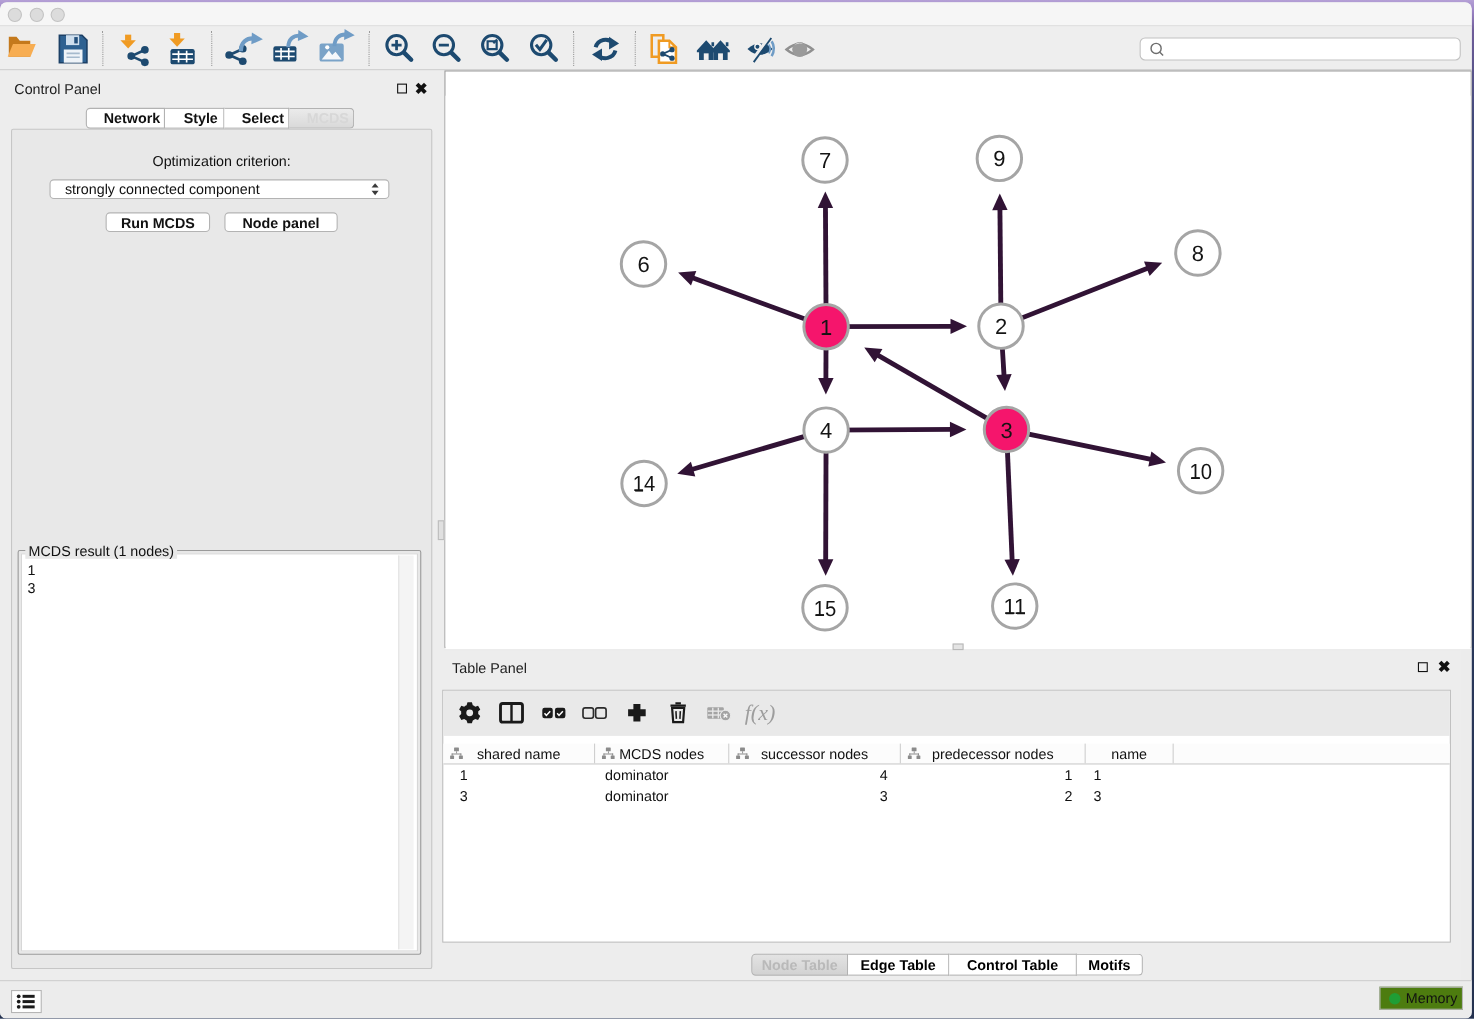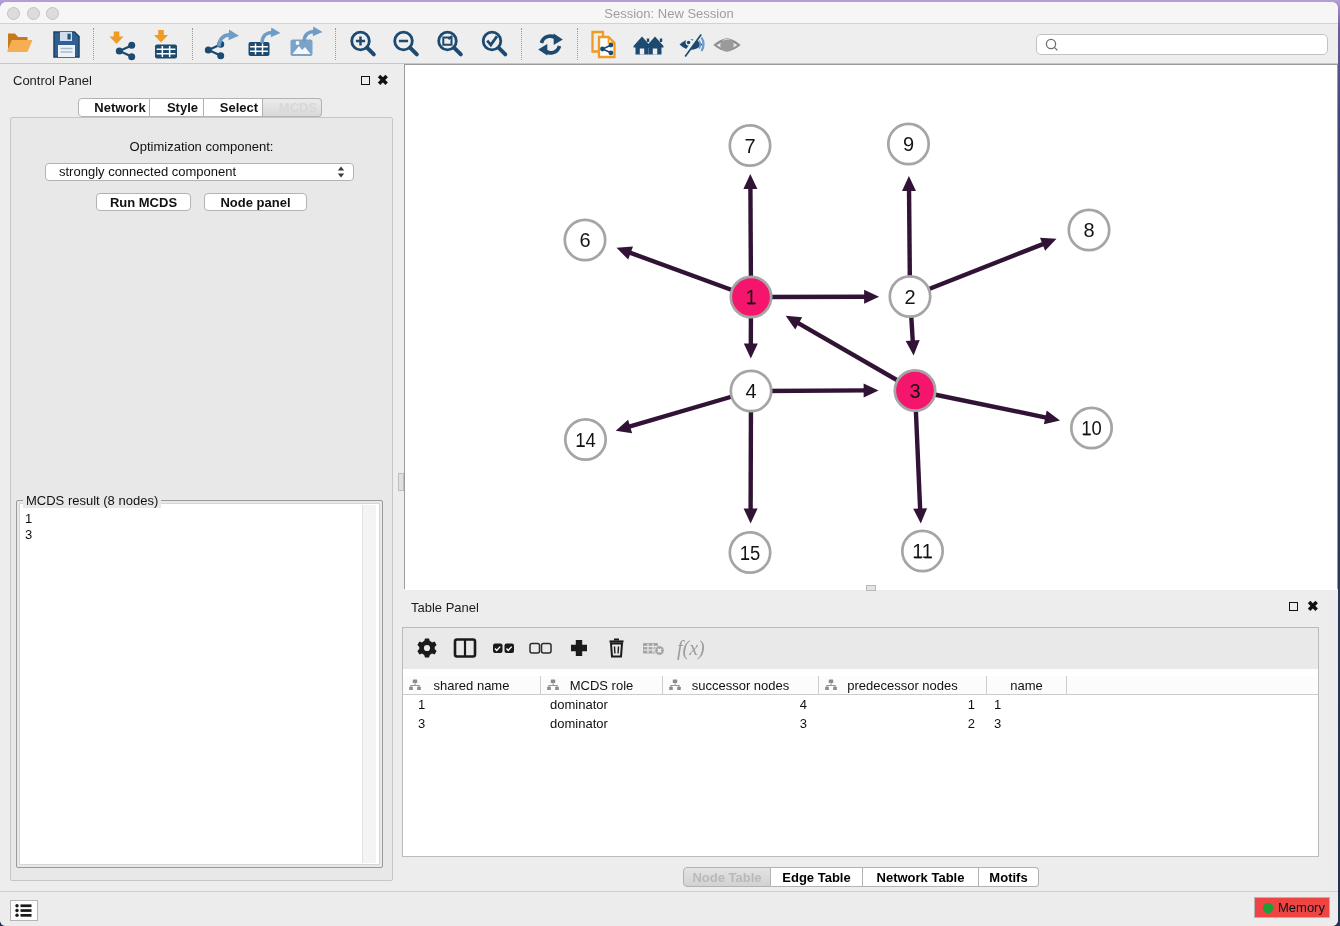--- a/index.html
+++ b/index.html
@@ -43,31 +43,30 @@
   #ttoolbar { position:absolute; left:0; top:0; width:100%; height:41px; background:#e9e9e9; }
   #thead { position:absolute; left:0; top:48px; width:100%; height:19px; background:#fcfcfc; border-bottom:1px solid #cccccc; font-size:13px; color:#111; }
   .thcell { position:absolute; top:0; height:18px; border-right:1px solid #cfcfcf; display:flex; align-items:center; justify-content:center; }
   .trow { position:absolute; font-size:13px; color:#111; height:19px; line-height:19px; }
   
   #ftabs { position:absolute; left:288px; top:276px; height:20px; display:flex; font-size:13px;justify-content:space-between; }
   #ftabs .tab { border:1px solid #b2b2b2; border-left:none; background:#fff; display:flex; align-items:center; justify-content:center; font-weight:bold; }
   
   #statusbar { position:absolute; left:0; top:889px; width:1338px; height:35px; background:#ececec; border-top:1px solid #cfcfcf; }
   #listbtn { position:absolute; left:10px; top:8px; width:28px; height:21px; background:#fdfdfd; border:1px solid #b5b5b5; }
-  #membtn { position:absolute; left:1254px; top:5px; width:76px; height:21px; background:#ef4444; border:1px solid #b5b5b5; font-size:13px; color:#111; }
+  #membtn { position:absolute; left:1254px; top:5px; width:76px; height:21px; background:#4d7c0f; border:1px solid #b5b5b5; font-size:13px; color:#111; }
 </style>
 </head>
 <body>
 <div id="desktop"></div>
 <div id="win">
   <div id="titlebar">
     <div class="tl" style="left:7px;"></div>
     <div class="tl" style="left:27px;"></div>
     <div class="tl" style="left:46px;"></div>
-    <div id="wtitle">Session: New Session</div>
   </div>
   <div id="toolbar">
     <div class="tsep" style="left:93px;"></div>
     <div class="tsep" style="left:192px;"></div>
     <div class="tsep" style="left:335px;"></div>
     <div class="tsep" style="left:521px;"></div>
     <div class="tsep" style="left:577px;"></div>
     <div id="tbicons" style="position:absolute;left:0;top:0;"><svg width="1030" height="39" viewBox="0 0 1030 39">
 <g transform="translate(21,20.5)">
             <path d="M-13,-11 h7 l3,3.5 h9.5 v14.5 h-19.5 z" fill="#c4791c"></path>
@@ -221,36 +220,36 @@
     <div class="hdr">Control Panel</div>
     <div class="flt" style="left:361px;"></div>
     <div class="clx" style="left:377px;">✖</div>
     <div class="tabrow" style="left:78px; top:34px;">
       <div class="tab" style="width:72px; border-left:1px solid #b2b2b2; border-radius:4px 0 0 4px;">Network</div>
       <div class="tab" style="width:54px;">Style</div>
       <div class="tab" style="width:59px;">Select</div>
       <div class="tab" style="width:59px; background:linear-gradient(180deg,#ebebeb,#d9d9d9); color:#d7d7d7; border-radius:0 4px 4px 0;">MCDS</div>
     </div>
     <div id="tabcontent">
-      <div style="position:absolute; left:0; top:21px; width:100%; text-align:center; font-size:13px; color:#111;">Optimization component:</div>
+      <div style="position:absolute; left:0; top:21px; width:100%; text-align:center; font-size:13px; color:#111;">Optimization criterion:</div>
       <div style="position:absolute; left:34px; top:45px; width:309px; height:18px; background:#fff; border:1px solid #b3b3b3; border-radius:4px; font-size:13px; color:#111; line-height:16px; padding-left:13px;">strongly connected component
         <svg width="10" height="16" style="position:absolute; right:7px; top:0px;" viewBox="0 0 10 16">
             <path d="M5 2.5 L8.2 6.5 L1.8 6.5 Z" fill="#3a3a3a"></path>
             <path d="M5 13.5 L8.2 9.5 L1.8 9.5 Z" fill="#3a3a3a"></path>
           </svg>
       </div>
       <div class="btn" style="left:85px; top:75px; width:95px; height:18px; line-height:17px;">Run MCDS</div>
       <div class="btn" style="left:193px; top:75px; width:103px; height:18px; line-height:17px;">Node panel</div>
     </div>
     <div id="fs">
       <div class="inner">
         <div class="sb"></div>
         <div style="position:absolute; left:5px; top:7px; font-size:13px; color:#111; line-height:16px;">1<br>3</div>
       </div>
-      <div class="legend">MCDS result (8 nodes)</div>
+      <div class="legend">MCDS result (1 nodes)</div>
     </div>
   </div>
 
   <div id="netframe">
     <div id="graph" style="position:absolute; left:0; top:22px; width:932px; height:503px; background:#fff;"><svg width="932" height="503" viewBox="0 0 932 503">
           <g transform="translate(0.5,-2)">
 <line x1="345.5" y1="212.0" x2="344.9" y2="99.5" stroke="#311335" stroke-width="4.4"></line>
 <polygon points="344.8,89.0 351.9,104.0 337.9,104.0" fill="#311335"></polygon>
 <line x1="345.5" y1="212.0" x2="220.9" y2="166.4" stroke="#311335" stroke-width="4.4"></line>
 <polygon points="211.0,162.8 227.5,161.4 222.7,174.5" fill="#311335"></polygon>
@@ -392,40 +391,40 @@
               <rect x="3.8" y="0.5" width="4.4" height="3.4" rx="0.5"></rect>
               <rect x="0.2" y="7.8" width="3.6" height="3.2" rx="0.5"></rect>
               <rect x="8.2" y="7.8" width="3.6" height="3.2" rx="0.5"></rect>
               <path d="M5.7,3.9 h0.8 v2 h-0.8 z"></path>
               <path d="M1.6,6 h8.8 v0.9 h-8.8 z"></path>
               <rect x="1.6" y="6" width="0.9" height="2"></rect>
               <rect x="9.5" y="6" width="0.9" height="2"></rect>
             </g>
           </svg>
         <div class="thcell" style="left:0px; width:138px;">shared name</div>
-        <div class="thcell" style="left:138px; width:122px;">MCDS role</div>
+        <div class="thcell" style="left:138px; width:122px;">MCDS nodes</div>
         <div class="thcell" style="left:260px; width:156px;">successor nodes</div>
         <div class="thcell" style="left:416px; width:168px;">predecessor nodes</div>
         <div class="thcell" style="left:584px; width:80px;">name</div>
       </div>
       <div class="trow" style="left:15px; top:67px;">1</div>
       <div class="trow" style="left:147px; top:67px;">dominator</div>
       <div class="trow" style="left:260px; top:67px; width:144px; text-align:right;">4</div>
       <div class="trow" style="left:416px; top:67px; width:156px; text-align:right;">1</div>
       <div class="trow" style="left:591px; top:67px;">1</div>
       <div class="trow" style="left:15px; top:86px;">3</div>
       <div class="trow" style="left:147px; top:86px;">dominator</div>
       <div class="trow" style="left:260px; top:86px; width:144px; text-align:right;">3</div>
       <div class="trow" style="left:416px; top:86px; width:156px; text-align:right;">2</div>
       <div class="trow" style="left:591px; top:86px;">3</div>
     </div>
     <div id="ftabs">
       <div class="tab" style="width:88px; border-left:1px solid #b2b2b2; border-radius:4px 0 0 4px; background:linear-gradient(180deg,#e3e3e3,#d2d2d2); color:#b9b9b9;">Node Table</div>
       <div class="tab" style="width:92px;">Edge Table</div>
-      <div class="tab" style="width:116px;">Network Table</div>
+      <div class="tab" style="width:116px;">Control Table</div>
       <div class="tab" style="width:60px; border-radius:0 4px 4px 0;">Motifs</div>
     </div>
   </div>
 
   <div id="statusbar">
     <div id="listbtn">
         <svg width="26" height="19" viewBox="0 0 26 19" style="position:absolute;left:0px;top:0px;">
           <g fill="#1a1a1a">
             <circle cx="6" cy="4.7" r="1.7"></circle>
             <circle cx="6" cy="9.5" r="1.7"></circle>

